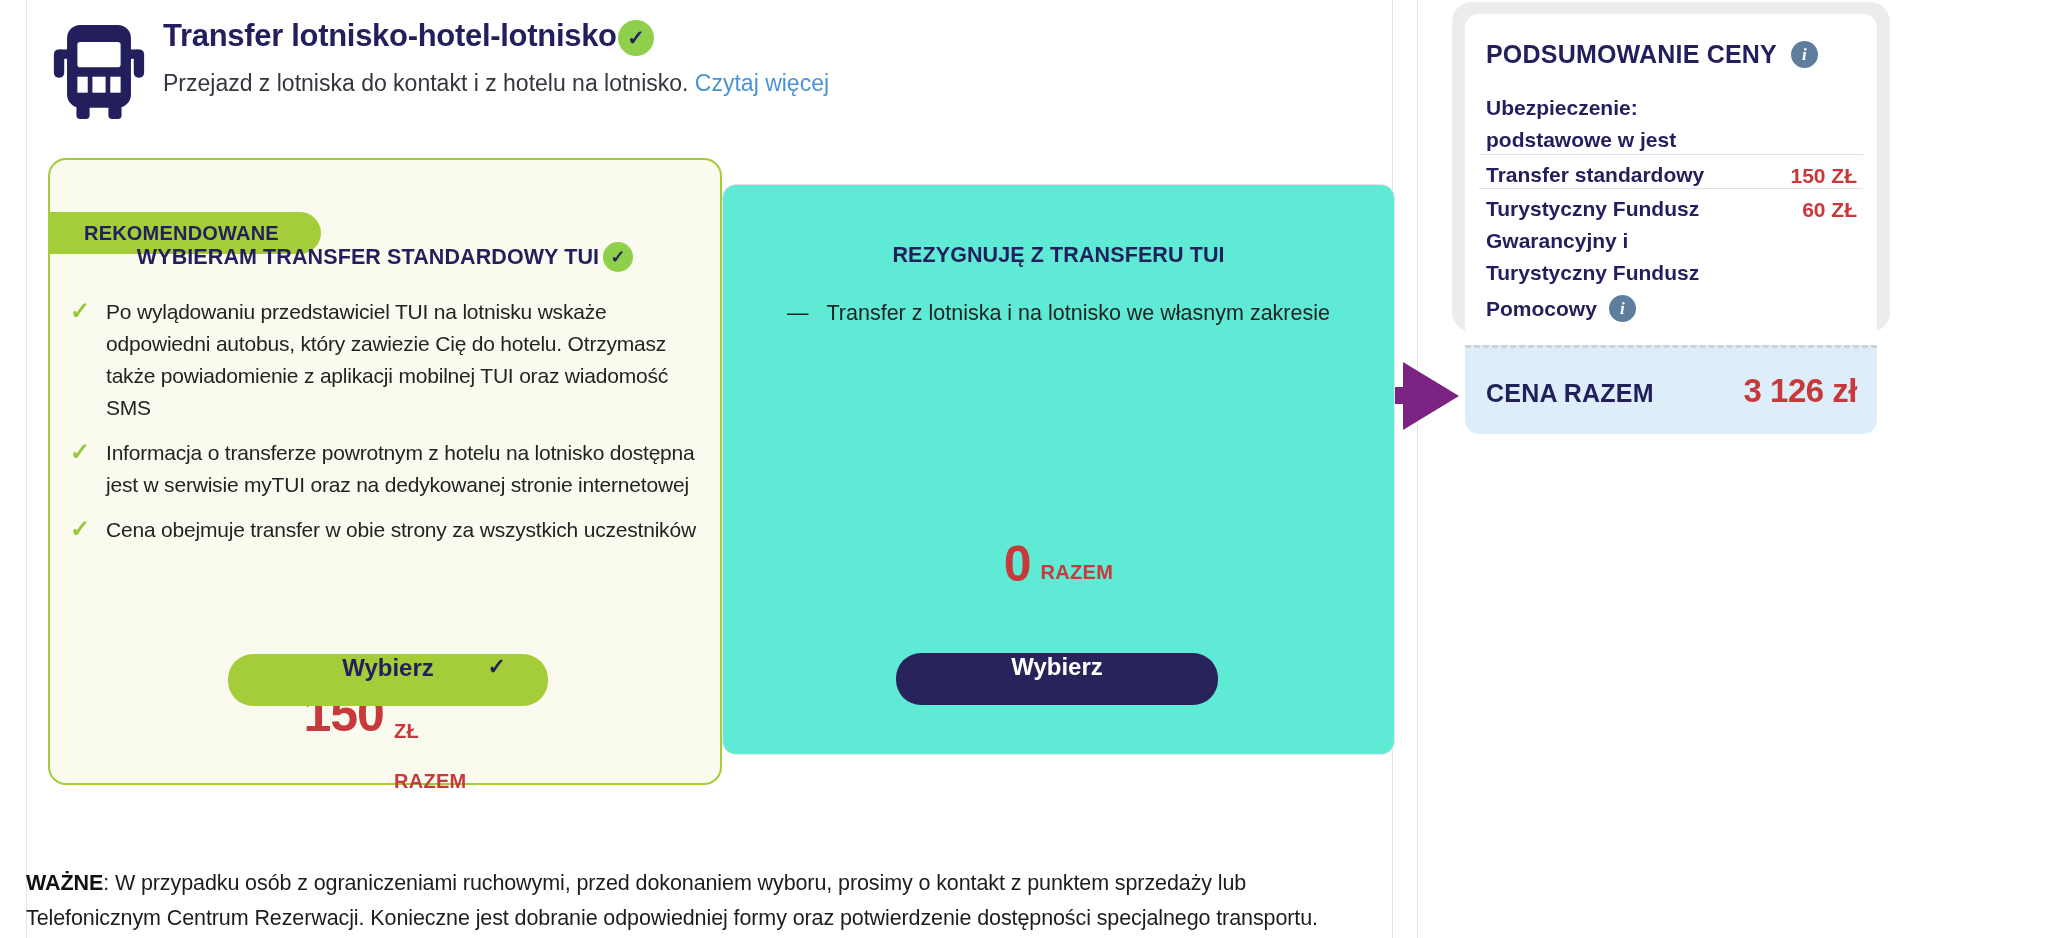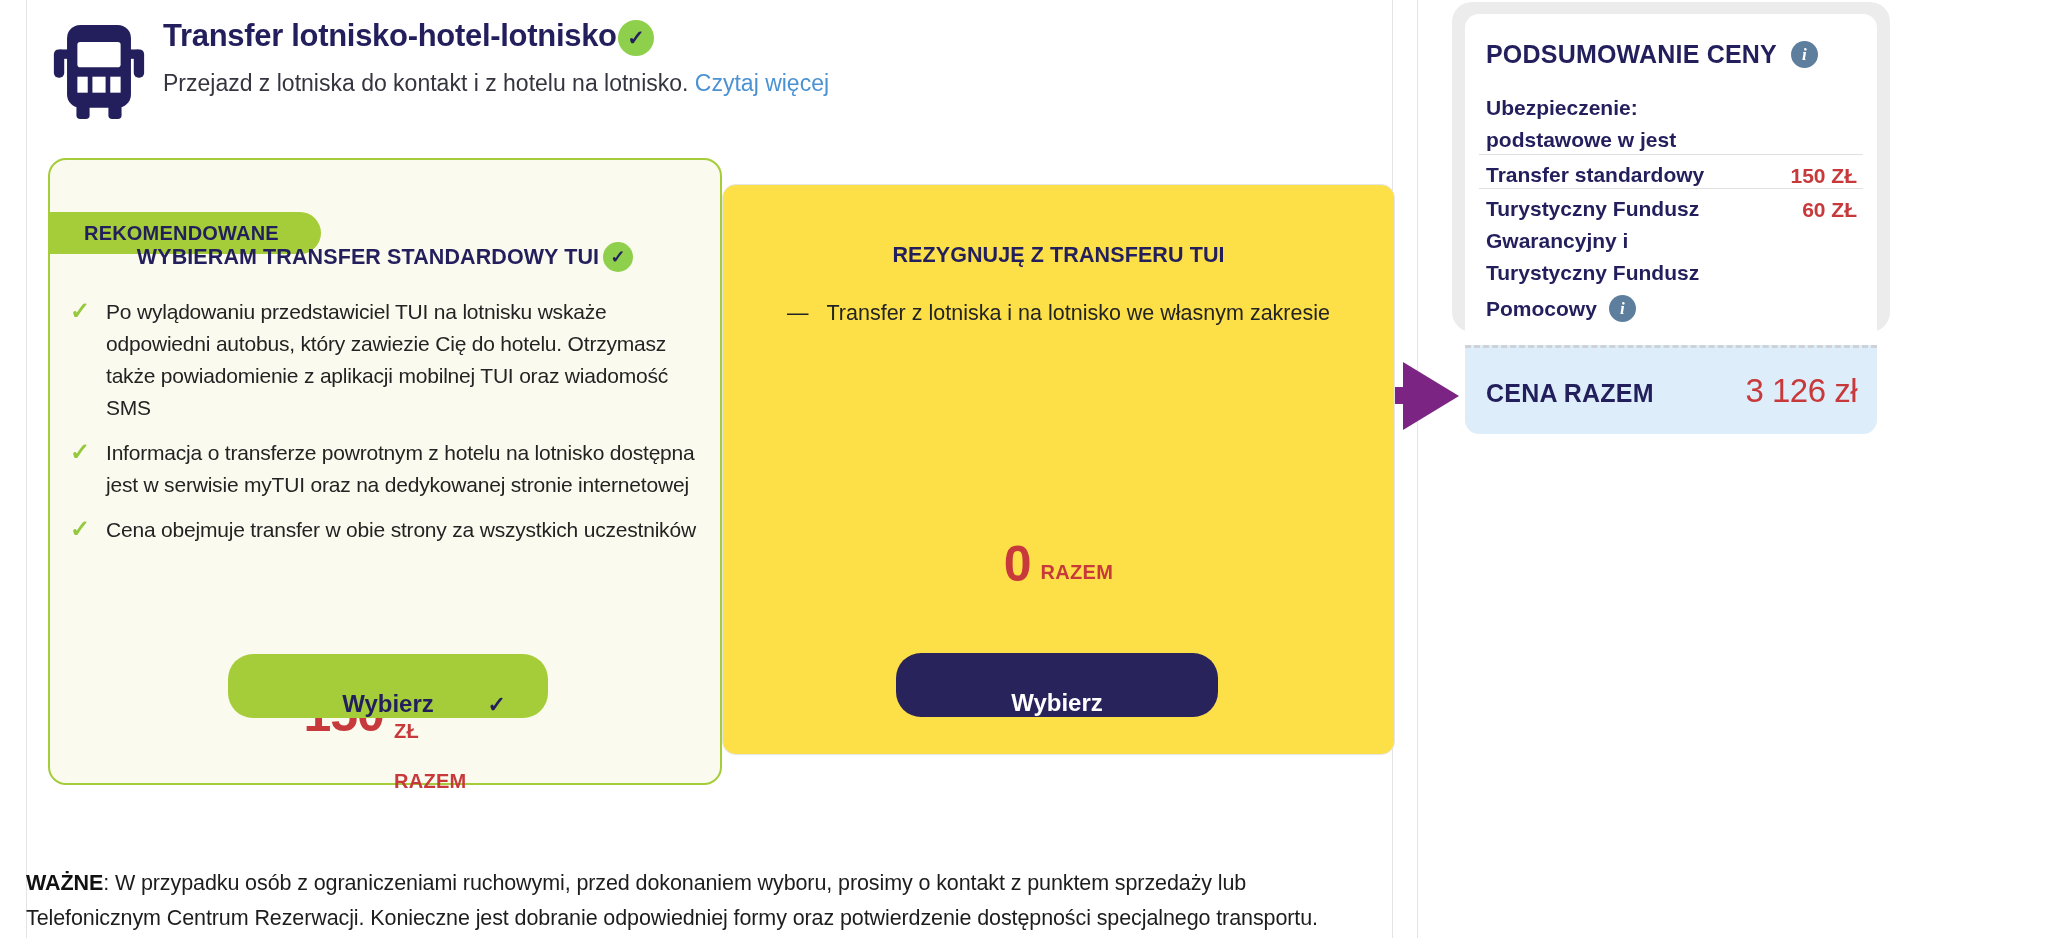--- a/index.html
+++ b/index.html
@@ -27,44 +27,44 @@
   .bullet { display:flex; gap:14px; margin-bottom:13px; }
   .bullet .tick { color:#94c93d; font-size:24px; font-weight:bold; line-height:30px; flex:0 0 22px; }
   .bullet .btext { font-size:21px; line-height:32px; color:#232323; letter-spacing:-0.2px; }
 
   .price-row { position:absolute; left:0; width:100%; display:flex; justify-content:center; align-items:flex-start; gap:10px; color:#c8393b; }
   .card-standard .price-row { top:528px; }
   .price-big { font-size:50px; font-weight:bold; line-height:52px; letter-spacing:-1px; }
   .price-stack { display:flex; flex-direction:column; padding-top:4px; }
   .price-small { font-size:20px; font-weight:bold; line-height:22px; letter-spacing:0.3px;margin-top:28px; }
 
-  .btn { position:absolute; height:64px; border-radius:25px; border:none; display:flex; align-items:flex-end; justify-content:center; font-family:"Liberation Sans", sans-serif; font-size:24px; font-weight:bold; cursor:pointer; }
+  .btn { position:absolute; height:52px; border-radius:25px; border:none; display:flex; align-items:flex-start; justify-content:center; font-family:"Liberation Sans", sans-serif; font-size:24px; font-weight:bold; cursor:pointer; }
   .btn-green { left:178px; top:494px; width:320px; background:#a5cd39; color:#231f5c; }
   .btn-green .btn-tick { position:absolute; right:42px; font-size:22px; color:#231f5c; }
   .btn-navy { left:173px; top:468px; width:322px; background:#29235c; color:#ffffff; }
 
-  .card-resign { position:absolute; left:722px; top:184px; width:673px; height:571px; background:#fde047; border:1px solid #e5e5e5; border-radius:14px; z-index:1; }
+  .card-resign { position:absolute; left:722px; top:184px; width:673px; height:571px; background:#5eead4; border:1px solid #e5e5e5; border-radius:14px; z-index:1; }
   .card-resign .card-heading { top:58px; }
   .resign-line { position:absolute; left:0; top:116px; width:100%; display:flex; justify-content:center; gap:18px; font-size:21.5px; color:#232323; }
   .resign-line .dash { color:#232323; }
   .card-resign .price-row { top:348px; align-items:flex-end; }
   .card-resign .price-small { padding-bottom:7px; }
 
   
   .summary-outer { position:absolute; left:1452px; top:2px; width:438px; height:330px; background:#ececec; border-radius:20px; }
   .summary-panel { position:absolute; left:13px; top:12px; width:412px; height:333px; background:#ffffff; border-radius:14px 14px 0 0; }
   .summary-heading { position:absolute; left:21px; top:26px; display:flex; align-items:center; gap:14px; color:#231f5c; font-weight:bold; font-size:25px; letter-spacing:0.2px; }
   .info-icon { width:27px; height:27px; border-radius:50%; background:#5d7f9d; color:#ffffff; display:flex; align-items:center; justify-content:center; font-family:"Liberation Serif", serif; font-style:italic; font-weight:bold; font-size:17px; cursor:pointer; }
   .sline { position:absolute; left:21px; font-size:21px; font-weight:bold; color:#231f5c; line-height:22px; }
   .sval { position:absolute; right:20px; font-size:21px; font-weight:bold; color:#c8393b; }
   .sdiv { position:absolute; left:14px; right:14px; height:1px; background:#e0e0e3; }
   .pomocowy-row { position:absolute; left:21px; top:281px; display:flex; align-items:center; gap:12px; font-size:21px; font-weight:bold; color:#231f5c; }
   .total-row { position:absolute; left:13px; top:343px; width:412px; height:89px; background:#ddeefa; border-top:3px dashed #ccd2d8; border-radius:0 0 14px 14px; }
   .total-label { position:absolute; left:21px; top:31px; font-size:25px; font-weight:bold; color:#231f5c; letter-spacing:0.2px; }
-  .total-value { position:absolute; right:20px; top:24px; font-size:33px; font-weight:normal; color:#c8393b; letter-spacing:-0.5px; }
+  .total-value { position:absolute; right:20px; top:24px; font-size:33px; font-weight:bold; color:#c8393b; letter-spacing:-0.5px; }
 
   
   .arrow-shaft { position:absolute; left:1253px; top:387px; width:155px; height:17px; background:#7b2483; }
   .arrow-head { position:absolute; left:1403px; top:362px; width:0; height:0; border-top:34px solid transparent; border-bottom:34px solid transparent; border-left:56px solid #7b2483; }
 
   
   .footer-note { position:absolute; left:26px; top:866px; width:1340px; font-size:21.5px; line-height:35px; color:#1d1d1d; letter-spacing:-0.1px; }
   .footer-note b { color:#111111; }
 </style>
 </head>

